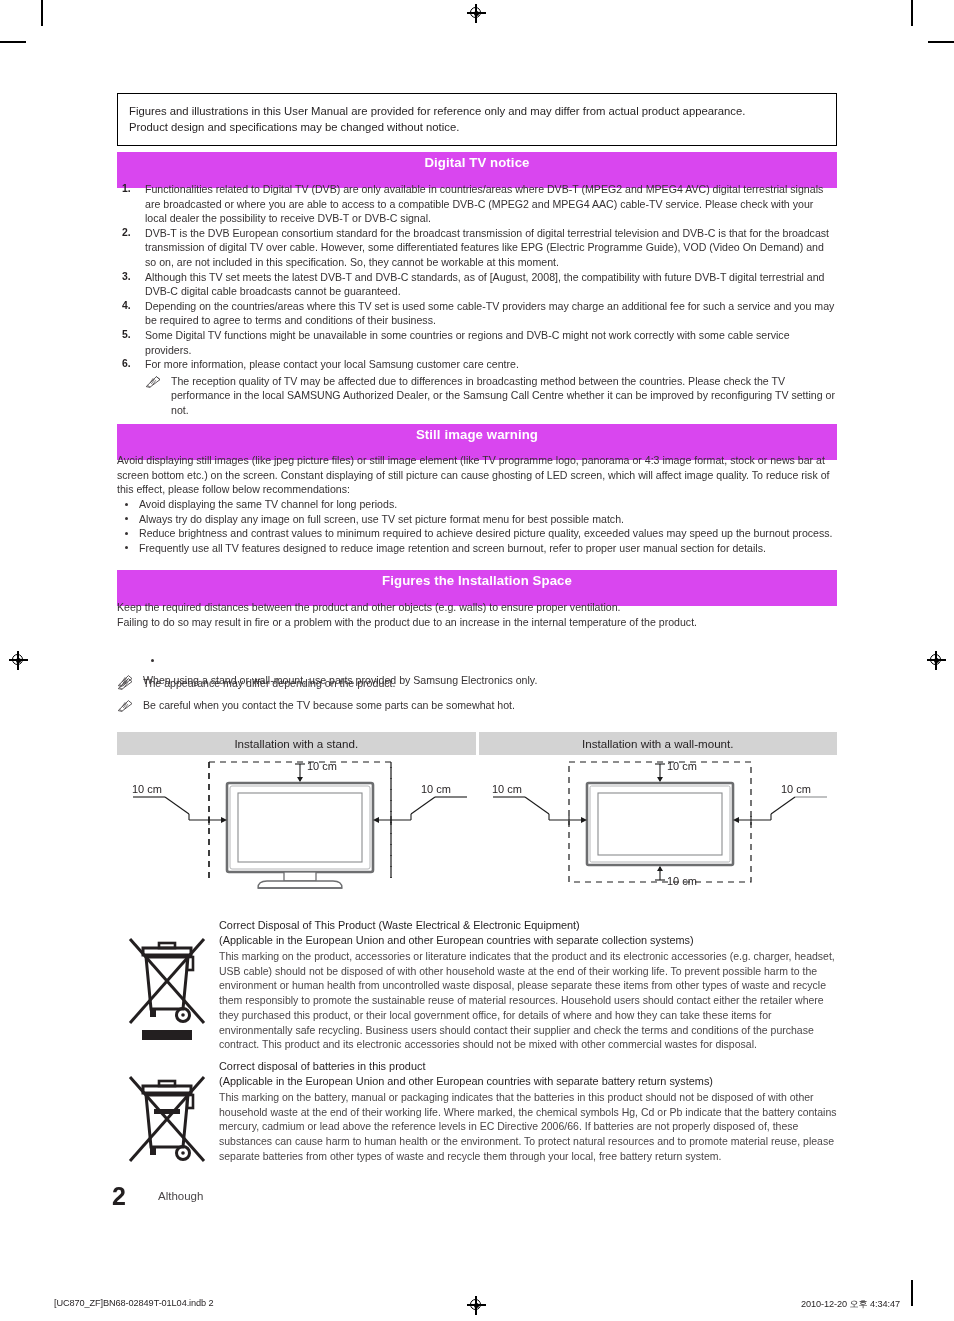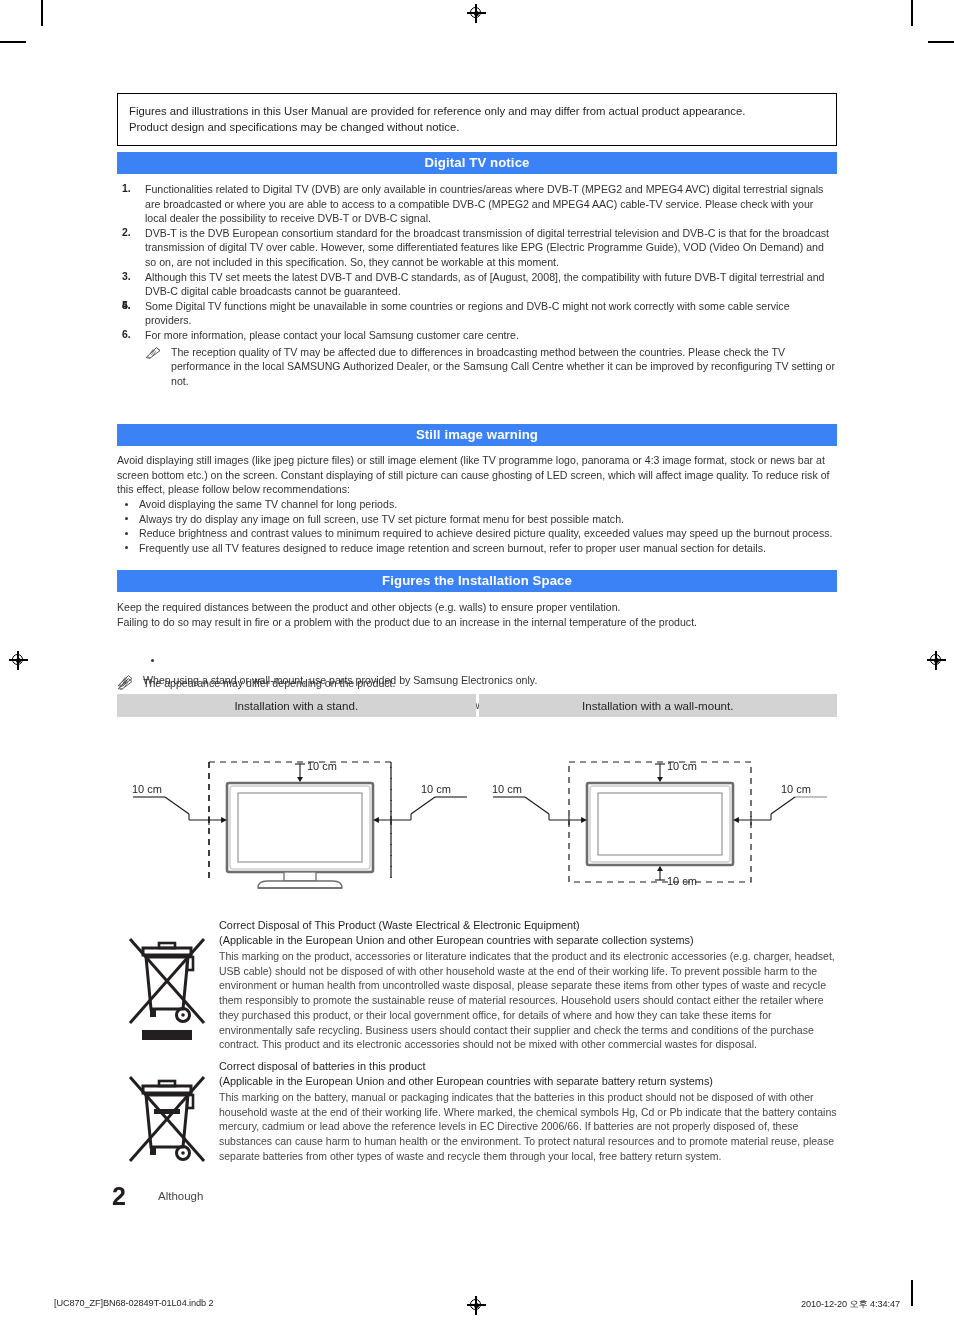--- a/index.html
+++ b/index.html
@@ -55,27 +55,27 @@
     width: 720px;
     border: 1.2px solid #000;
     padding: 9px 25px 10px 11px;
     box-sizing: border-box;
     font-size: 11.3px;
     line-height: 16px;
     color: #231f20;
   }
 
   .section-band {
-    background: #3b82f6;
+    background: #d946ef;
     color: #ffffff;
     font-size: 13.2px;
     font-weight: bold;
     text-align: center;
     line-height: 22px;
-    height: 22px;
+    height: 36px;
     letter-spacing: .1px;
   }
 
   .body-text {
     font-size: 10.6px;
     line-height: 14.6px;
     color: #363233;
   }
 
   ol.numlist {
@@ -253,20 +253,21 @@
     <li>
       <span class="num">2.</span>
       <span>DVB-T is the DVB European consortium standard for the broadcast transmission of digital terrestrial television and DVB-C is that for the broadcast transmission of digital TV over cable. However, some differentiated features like EPG (Electric Programme Guide), VOD (Video On Demand) and so on, are not included in this specification. So, they cannot be workable at this moment.</span>
     </li>
     <li>
       <span class="num">3.</span>
       <span>Although this TV set meets the latest DVB-T and DVB-C standards, as of [August, 2008], the compatibility with future DVB-T digital terrestrial and DVB-C digital cable broadcasts cannot be guaranteed.</span>
     </li>
     <li>
       <span class="num">4.</span>
+      <span>Depending on the countries/areas where this TV set is used some cable-TV providers may charge an additional fee for such a service and you may be required to agree to terms and conditions of their business.</span>
     </li>
     <li>
       <span class="num">5.</span>
       <span>Some Digital TV functions might be unavailable in some countries or regions and DVB-C might not work correctly with some cable service providers.</span>
     </li>
     <li>
       <span class="num">6.</span>
       <span>For more information, please contact your local Samsung customer care centre.</span>
     </li>
     <li class="note note-indent" style="margin-top:2px; padding-left:54px;">
@@ -342,21 +343,21 @@
     <span class="pencil">
       <svg viewBox="0 0 17 13" width="17" height="13" aria-hidden="true">
         <path d="M1.2 11.6 L11.4 1.6 L15 4.6 L4.8 12.3 Z" fill="none" stroke="#4a4648" stroke-width="0.9"></path>
         <path d="M2.6 10.3 L5.2 12.4" fill="none" stroke="#4a4648" stroke-width="0.8"></path>
         <path d="M5.0 8.0 L8.2 3.2 M6.3 9.0 L9.5 4.2 M7.6 10.0 L10.8 5.2" stroke="#4a4648" stroke-width="0.7"></path>
       </svg>
     </span>
     <span>Be careful when you contact the TV because some parts can be somewhat hot.</span>
   </div>
 
-  <div class="inst-table" style="top:694px;">
+  <div class="inst-table" style="top:732px;">
     <div class="inst-head">Installation with a stand.</div>
     <div class="inst-head">Installation with a wall-mount.</div>
   </div>
 
   <div class="diagram-area">
 
     <svg width="360" height="145" viewBox="0 0 360 145" style="position:absolute; left:0px; top:2px;">
 
       <path d="M92 12 L274 12 L274 128 M92 12 L92 128" fill="none" stroke="#1a1a1a" stroke-width="1.2" stroke-dasharray="6 5"></path>
       <path d="M92 128 L92 128" stroke="#1a1a1a"></path>

